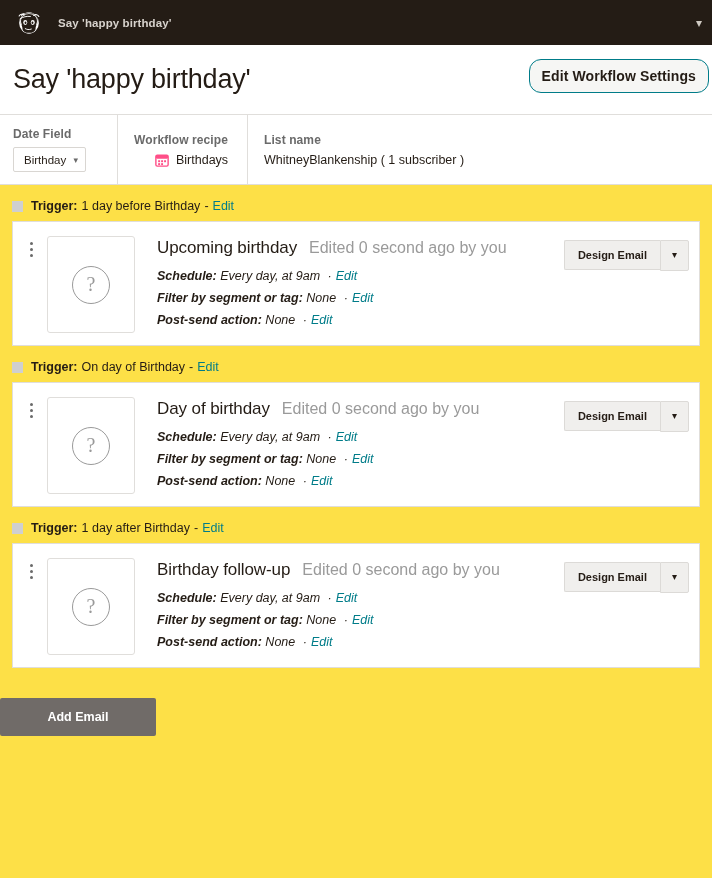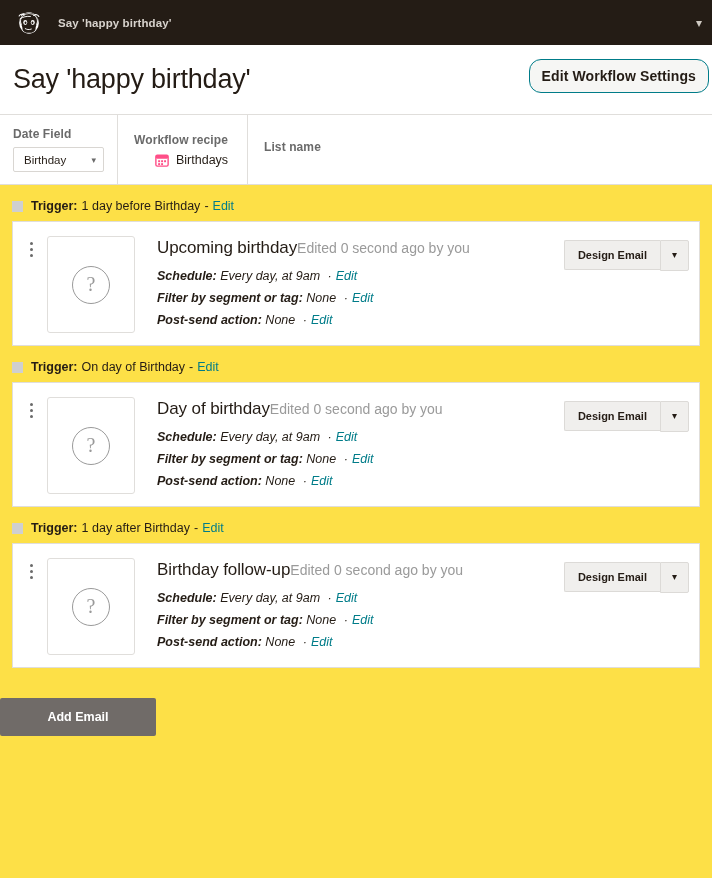--- a/index.html
+++ b/index.html
@@ -100,21 +100,21 @@
     border-radius: 2px;
     background: #fff;
     height: 25px;
     display: flex;
     align-items: center;
     justify-content: space-between;
     padding: 0 7px 0 10px;
     font-size: 11.5px;
     color: #241c15;
     cursor: pointer;
-    width: 91px;
+    width: 73px;
   }
   .date-select .chev { font-size: 9px; color: #6a6a6a; margin-left: 5px; }
   .recipe-row { display: flex; align-items: center; gap: 7px; margin-left: 21px; }
   .cal-icon { width: 14px; height: 14px; display: block; }
   .recipe-text { font-size: 12.5px; color: #241c15; }
   .list-text { font-size: 12.5px; color: #241c15; }
 
   
   .workflow {
     background: #fde047;
@@ -185,22 +185,23 @@
   }
   .card-body { flex: 1; padding-left: 22px; padding-top: 2px; }
   .card-title-row { display: flex; align-items: baseline; margin-bottom: 11px; }
   .card-title {
     font-size: 17px;
     color: #241c15;
     font-weight: 400;
     letter-spacing: -0.1px;
   }
   .card-edited {
-    font-size: 14px;
+    font-size: 16px;
     color: #9a9a9a;
+    margin-left: 12px;
   }
   .card-line {
     font-size: 12.5px;
     color: #241c15;
     margin-bottom: 7px;
     line-height: 1.2;
     font-style: italic;
   }
   .card-line b { font-weight: bold; }
   .card-actions {
@@ -298,20 +299,21 @@
         <rect x="7" y="8.3" width="2.2" height="2.2" fill="#ff4f88"></rect>
         <rect x="10.4" y="8.3" width="2.2" height="2.2" fill="#ff4f88"></rect>
         <rect x="3.6" y="11.6" width="2.2" height="2.2" fill="#ff4f88"></rect>
         <rect x="7" y="11.6" width="2.2" height="2.2" fill="#ff4f88"></rect>
       </svg>
       <span class="recipe-text">Birthdays</span>
     </div>
   </div>
   <div class="meta-cell c3">
     <span class="meta-label">List name</span>
+    <span class="list-text">WhitneyBlankenship ( 1 subscriber )</span>
   </div>
 </div>
 
 <div class="workflow">
 
   <div class="trigger-row">
     <span class="trig-sq"></span>
     <span class="trig-label">Trigger:</span>
     <span class="trig-value">1 day before Birthday</span>
     <span class="sep">-</span>

